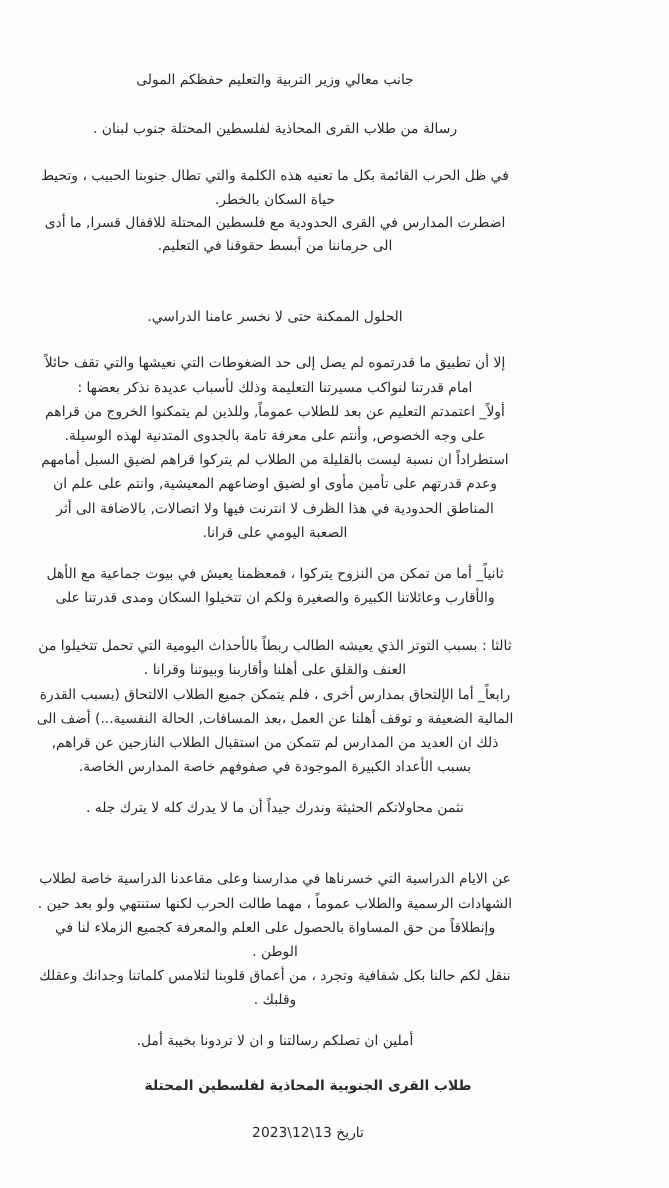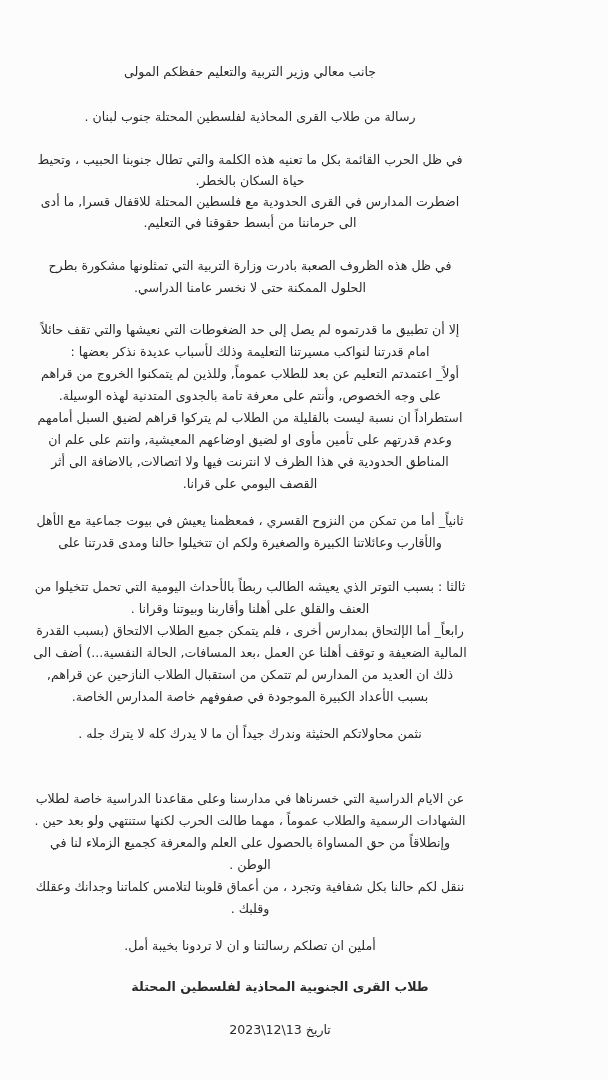--- a/index.html
+++ b/index.html
@@ -24,34 +24,33 @@
 
 <div class="page">
   <div class="line" style="top:62px">جانب معالي وزير التربية والتعليم حفظكم المولى</div>
   <div class="line" style="top:107px">رسالة من طلاب القرى المحاذية لفلسطين المحتلة جنوب لبنان .</div>
 
   <div class="line" style="top:150px">في ظل الحرب القائمة بكل ما تعنيه هذه الكلمة والتي تطال جنوبنا الحبيب ، وتحيط</div>
   <div class="line" style="top:171px">حياة السكان بالخطر.</div>
   <div class="line" style="top:192px">اضطرت المدارس في القرى الحدودية مع فلسطين المحتلة للاقفال قسرا, ما أدى</div>
   <div class="line" style="top:213px">الى حرماننا من أبسط حقوقنا في التعليم.</div>
 
-  <div class="line" style="top:256px">في ظل هذه الظروف الصعبة بادرت وزارة التربية التي تمثلونها مشكورة بطرح</div>
   <div class="line" style="top:278px">الحلول الممكنة حتى لا نخسر عامنا الدراسي.</div>
 
   <div class="line" style="top:320px">إلا أن تطبيق ما قدرتموه لم يصل إلى حد الضغوطات التي نعيشها والتي تقف حائلاً</div>
   <div class="line" style="top:342px">امام قدرتنا لنواكب مسيرتنا التعليمة وذلك لأسباب عديدة نذكر بعضها :</div>
   <div class="line" style="top:364px">أولاً_ اعتمدتم التعليم عن بعد للطلاب عموماً, وللذين لم يتمكنوا الخروج من قراهم</div>
   <div class="line" style="top:386px">على وجه الخصوص, وأنتم على معرفة تامة بالجدوى المتدنية لهذه الوسيلة.</div>
   <div class="line" style="top:408px">استطراداً  ان نسبة ليست بالقليلة من الطلاب لم يتركوا قراهم  لضيق السبل أمامهم</div>
   <div class="line" style="top:430px">وعدم قدرتهم على تأمين مأوى او لضيق اوضاعهم المعيشية, وانتم على علم ان</div>
   <div class="line" style="top:452px">المناطق الحدودية في هذا الظرف لا انترنت فيها ولا اتصالات, بالاضافة الى أثر</div>
-  <div class="line" style="top:474px">القصف اليومي على قرانا.</div>
+  <div class="line" style="top:474px">الصعبة اليومي على قرانا.</div>
 
-  <div class="line" style="top:511px">ثانياً_ أما من تمكن من النزوح القسري ، فمعظمنا يعيش في بيوت جماعية مع الأهل</div>
-  <div class="line" style="top:533px">والأقارب وعائلاتنا الكبيرة والصغيرة ولكم ان تتخيلوا حالنا ومدى قدرتنا على</div>
+  <div class="line" style="top:511px">ثانياً_ أما من تمكن من النزوح يتركوا ، فمعظمنا يعيش في بيوت جماعية مع الأهل</div>
+  <div class="line" style="top:533px">والأقارب وعائلاتنا الكبيرة والصغيرة ولكم ان تتخيلوا السكان ومدى قدرتنا على</div>
   <div class="line" style="top:577px">ثالثا : بسبب التوتر الذي يعيشه الطالب ربطاً بالأحداث اليومية التي تحمل تتخيلوا من</div>
   <div class="line" style="top:599px">العنف والقلق على أهلنا وأقاربنا وبيوتنا وقرانا .</div>
   <div class="line" style="top:621px">رابعاً_ أما الإلتحاق بمدارس أخرى ، فلم يتمكن جميع الطلاب الالتحاق (بسبب القدرة</div>
   <div class="line" style="top:643px">المالية الضعيفة و توقف أهلنا عن العمل ،بعد المسافات, الحالة النفسية...) أضف الى</div>
   <div class="line" style="top:665px">ذلك ان العديد من المدارس لم تتمكن من استقبال الطلاب النازحين عن قراهم,</div>
   <div class="line" style="top:687px">بسبب الأعداد الكبيرة الموجودة في صفوفهم خاصة المدارس الخاصة.</div>
 
   <div class="line" style="top:724px">نثمن محاولاتكم الحثيثة وندرك جيداً أن ما لا يدرك كله لا يترك جله .</div>
 
   <div class="line" style="top:789px">عن الايام الدراسية التي خسرناها في مدارسنا وعلى مقاعدنا الدراسية خاصة لطلاب</div>

